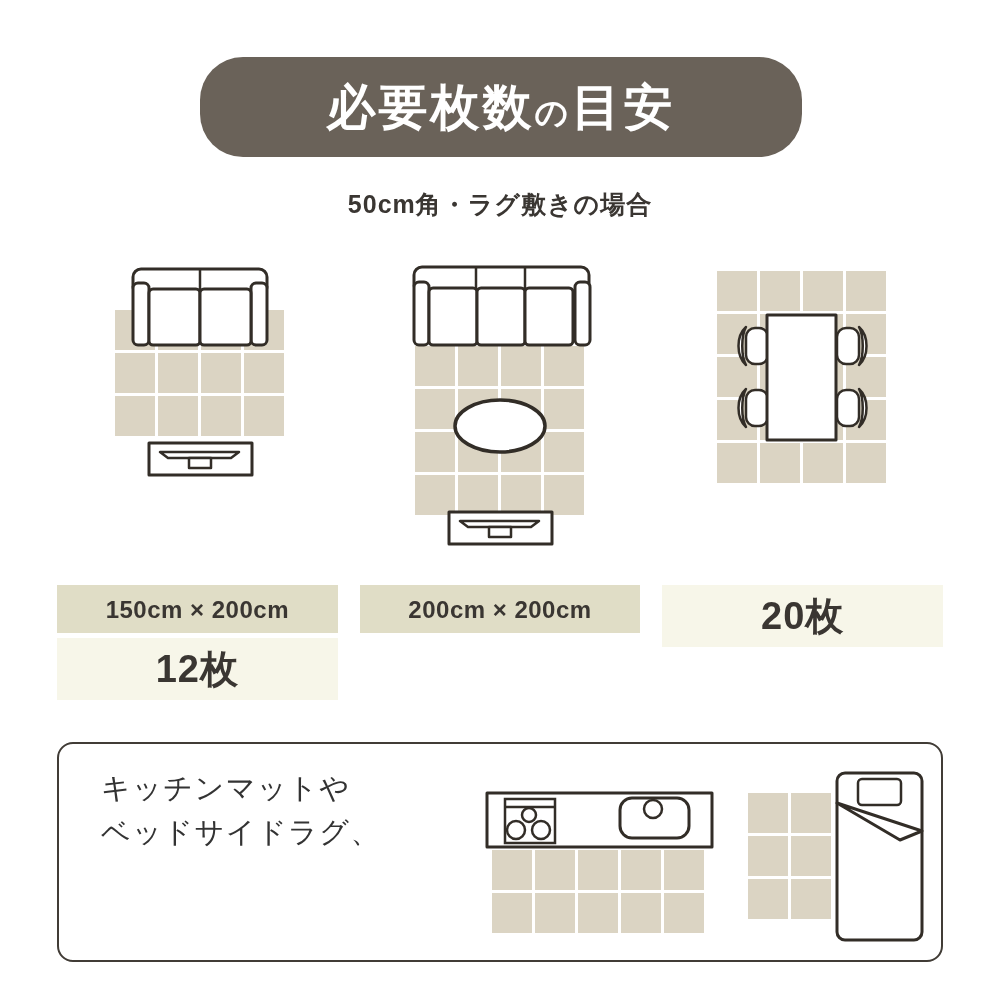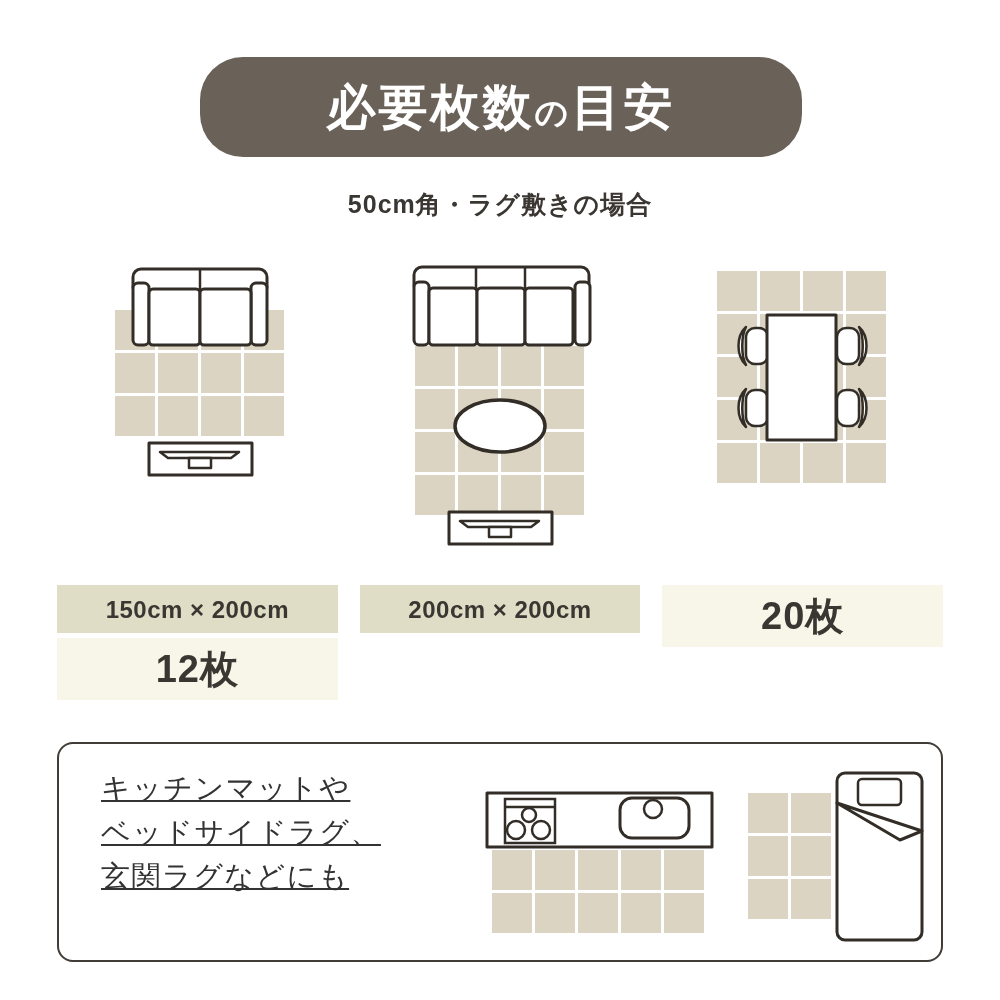--- a/index.html
+++ b/index.html
@@ -45,21 +45,21 @@
     font-weight:bold; font-size:38px; color:var(--text); letter-spacing:1px;
   }
 
   
   .note-box {
     position:absolute; left:57px; top:742px; width:886px; height:220px;
     border:2.5px solid #413c36; border-radius:16px; background:#ffffff; box-sizing:border-box;
   }
   .note-text {
     position:absolute; left:42px; top:22px;
-    font-size:29px; line-height:44px; color:#333333; letter-spacing:1.5px;text-decoration:underline;
+    font-size:29px; line-height:44px; color:#333333; letter-spacing:1.5px;
   }
   .kitchen-illu { position:absolute; left:426px; top:46px; }
   .bed-illu     { position:absolute; left:686px; top:24px; }
 </style>
 </head>
 <body>
 
 <div class="page">
 
   <div class="badge">
@@ -183,21 +183,20 @@
     </div>
     <div class="size-col">
       <div class="size-value">20枚</div>
     </div>
   </div>
 
   <div class="note-box">
     <div class="note-text">
       <div>キッチンマットや</div>
       <div>ベッドサイドラグ、</div>
-      <div>玄関ラグなどにも</div>
     </div>
 
     <svg class="kitchen-illu" width="230" height="150" viewBox="0 0 230 150">
       <rect class="ln" x="2" y="3" width="225" height="54"></rect>
       <g>
         <rect class="lnn" x="20" y="9" width="50" height="44"></rect>
         <line class="lnn" x1="20" y1="17" x2="70" y2="17"></line>
         <circle class="lnn" cx="44" cy="25" r="7"></circle>
         <circle class="lnn" cx="31" cy="40" r="9"></circle>
         <circle class="lnn" cx="56" cy="40" r="9"></circle>

